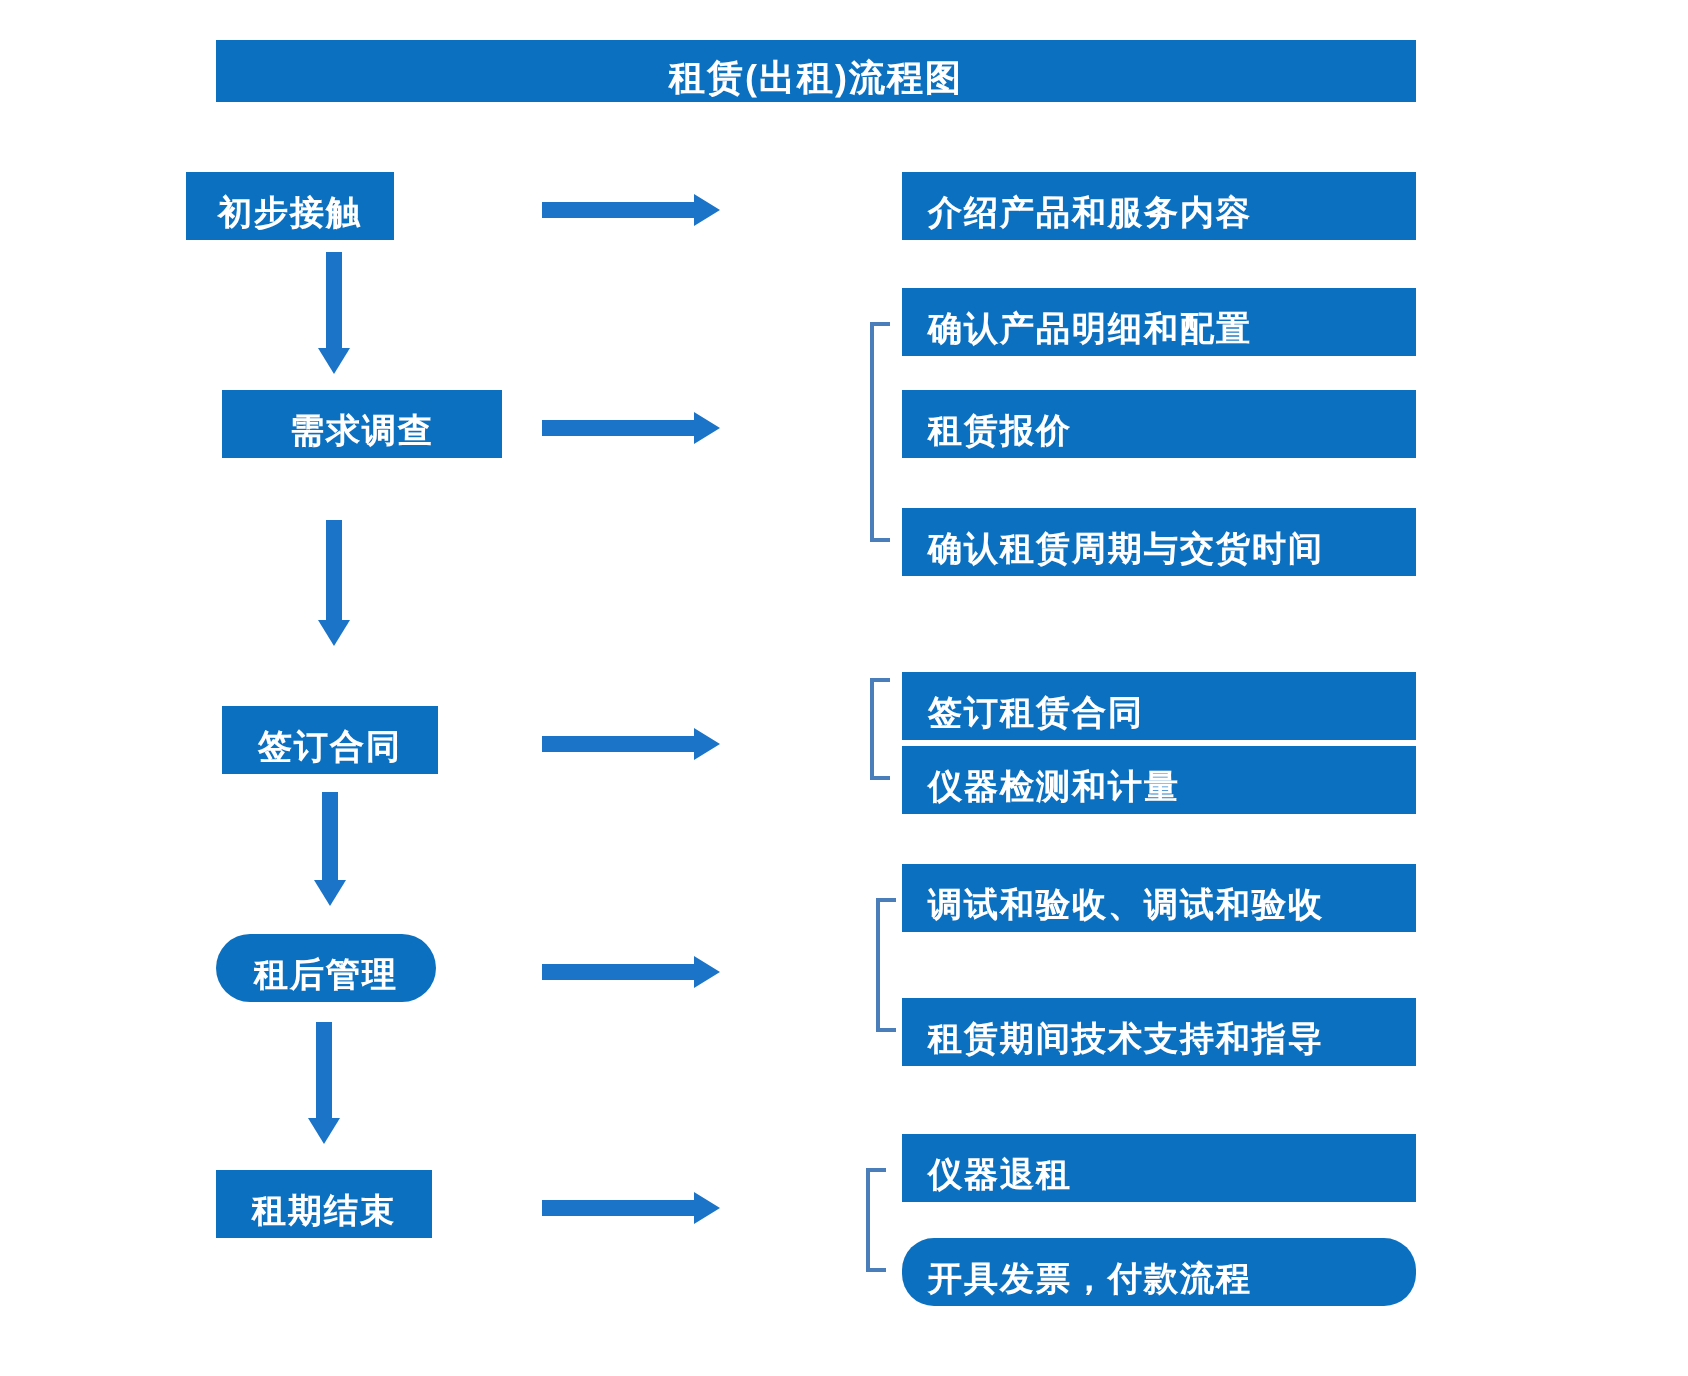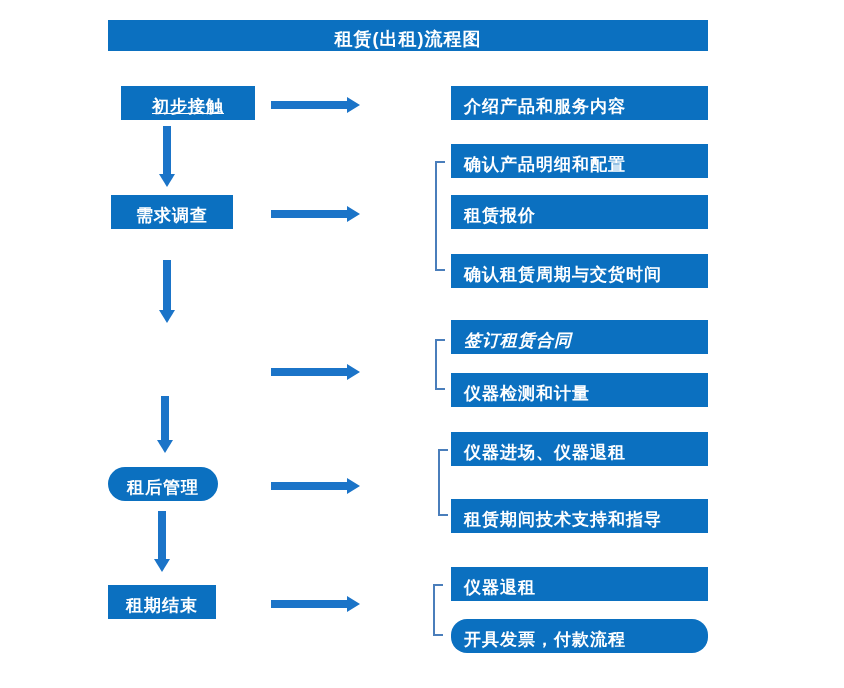--- a/index.html
+++ b/index.html
@@ -58,22 +58,23 @@
     border-bottom:2px solid var(--bracket);
   }
 </style>
 </head>
 <body>
 
 <div class="canvas">
 
   <div class="title-bar">租赁(出租)流程图</div>
 
-  <div class="box stage" style="left:113px;top:78px;width:134px;text-decoration:underline;">初步接触</div>
-  <div class="box stage" style="left:103px;top:187px;width:122px;">需求调查</div>
+  <div class="box stage" style="left:85px;top:78px;width:104px;">初步接触</div>
+  <div class="box stage" style="left:103px;top:187px;width:140px;">需求调查</div>
+  <div class="box stage" style="left:103px;top:345px;width:108px;">签订合同</div>
   <div class="box stage" style="left:100px;top:459px;width:110px;border-radius:17px;">租后管理</div>
   <div class="box stage" style="left:100px;top:577px;width:108px;">租期结束</div>
 
   <div class="h-arrow" style="left:263px;top:93px;width:76px;"></div>
   <div class="h-arrow" style="left:263px;top:202px;width:76px;"></div>
   <div class="h-arrow" style="left:263px;top:360px;width:76px;"></div>
   <div class="h-arrow" style="left:263px;top:474px;width:76px;"></div>
   <div class="h-arrow" style="left:263px;top:592px;width:76px;"></div>
 
   <div class="v-arrow" style="left:155px;top:118px;height:48px;"></div>
@@ -83,20 +84,20 @@
 
   <div class="bracket" style="left:427px;top:153px;height:110px;"></div>
   <div class="bracket" style="left:427px;top:331px;height:51px;"></div>
   <div class="bracket" style="left:430px;top:441px;height:67px;"></div>
   <div class="bracket" style="left:425px;top:576px;height:52px;"></div>
 
   <div class="box output" style="top:78px;">介绍产品和服务内容</div>
   <div class="box output" style="top:136px;">确认产品明细和配置</div>
   <div class="box output" style="top:187px;">租赁报价</div>
   <div class="box output" style="top:246px;">确认租赁周期与交货时间</div>
-  <div class="box output" style="top:312px;font-style:italic;">签订租赁合同</div>
+  <div class="box output" style="top:328px;">签订租赁合同</div>
   <div class="box output" style="top:365px;">仪器检测和计量</div>
-  <div class="box output" style="top:424px;">仪器进场、仪器退租</div>
+  <div class="box output" style="top:424px;">调试和验收、调试和验收</div>
   <div class="box output" style="top:491px;">租赁期间技术支持和指导</div>
   <div class="box output" style="top:559px;">仪器退租</div>
   <div class="box output" style="top:611px;border-radius:16px;">开具发票，付款流程</div>
 
 </div>
 
 </body></html>

